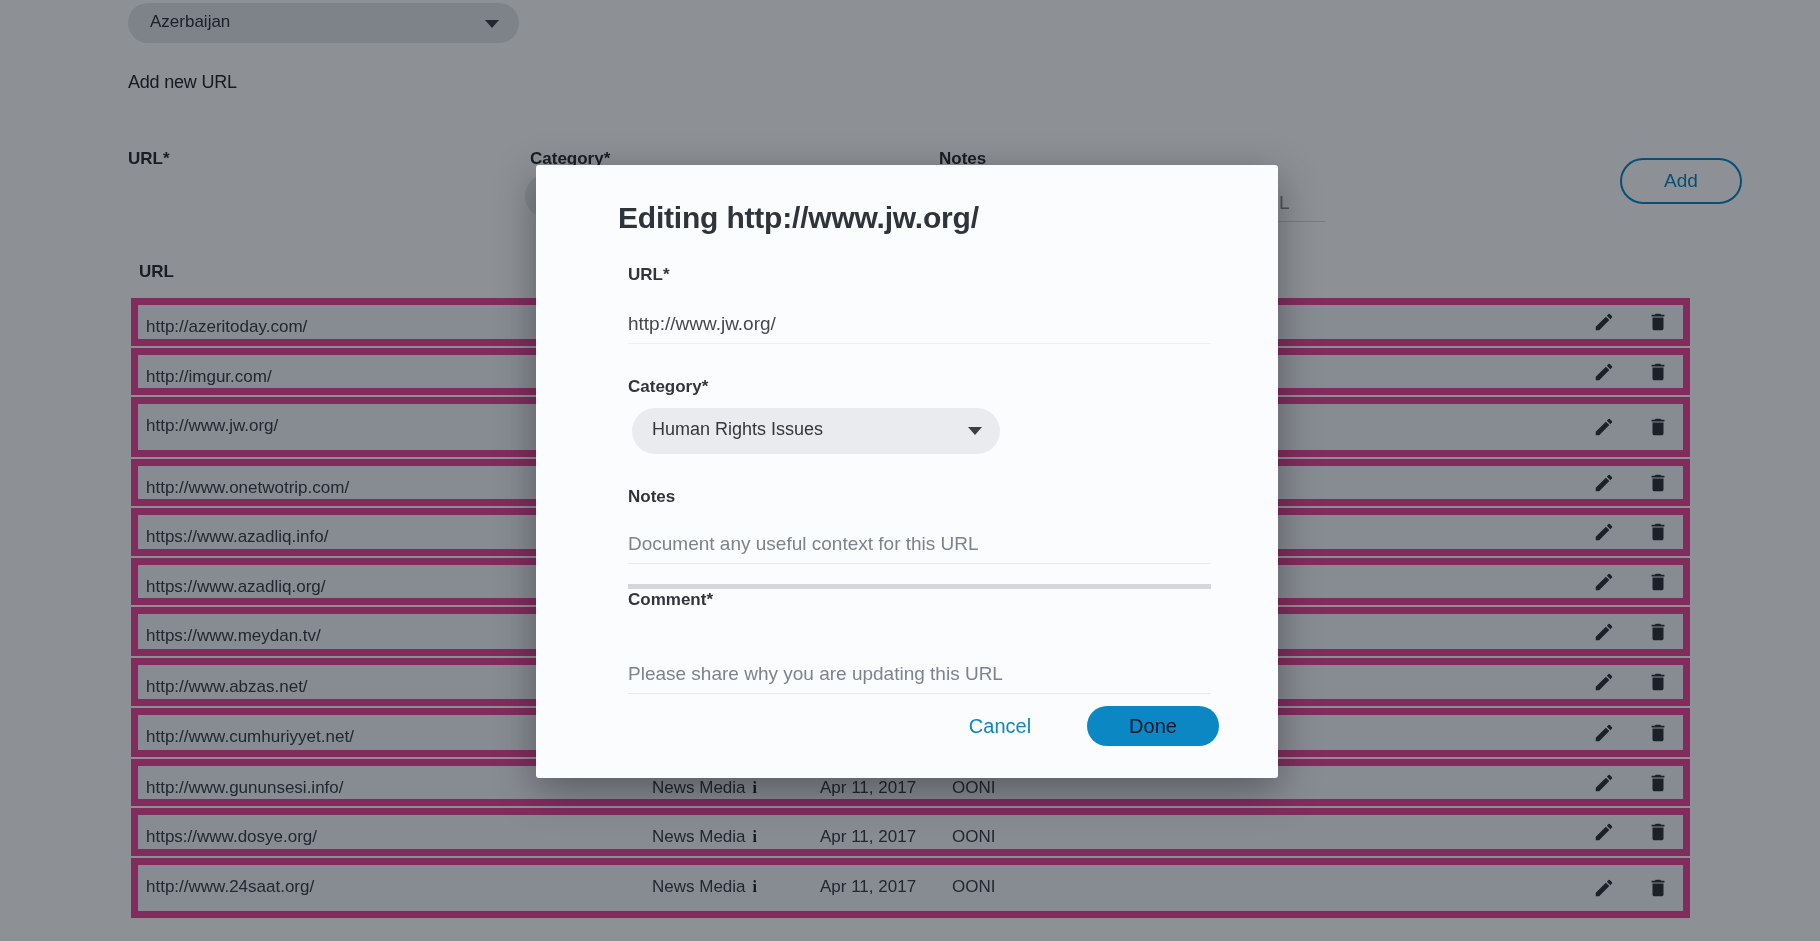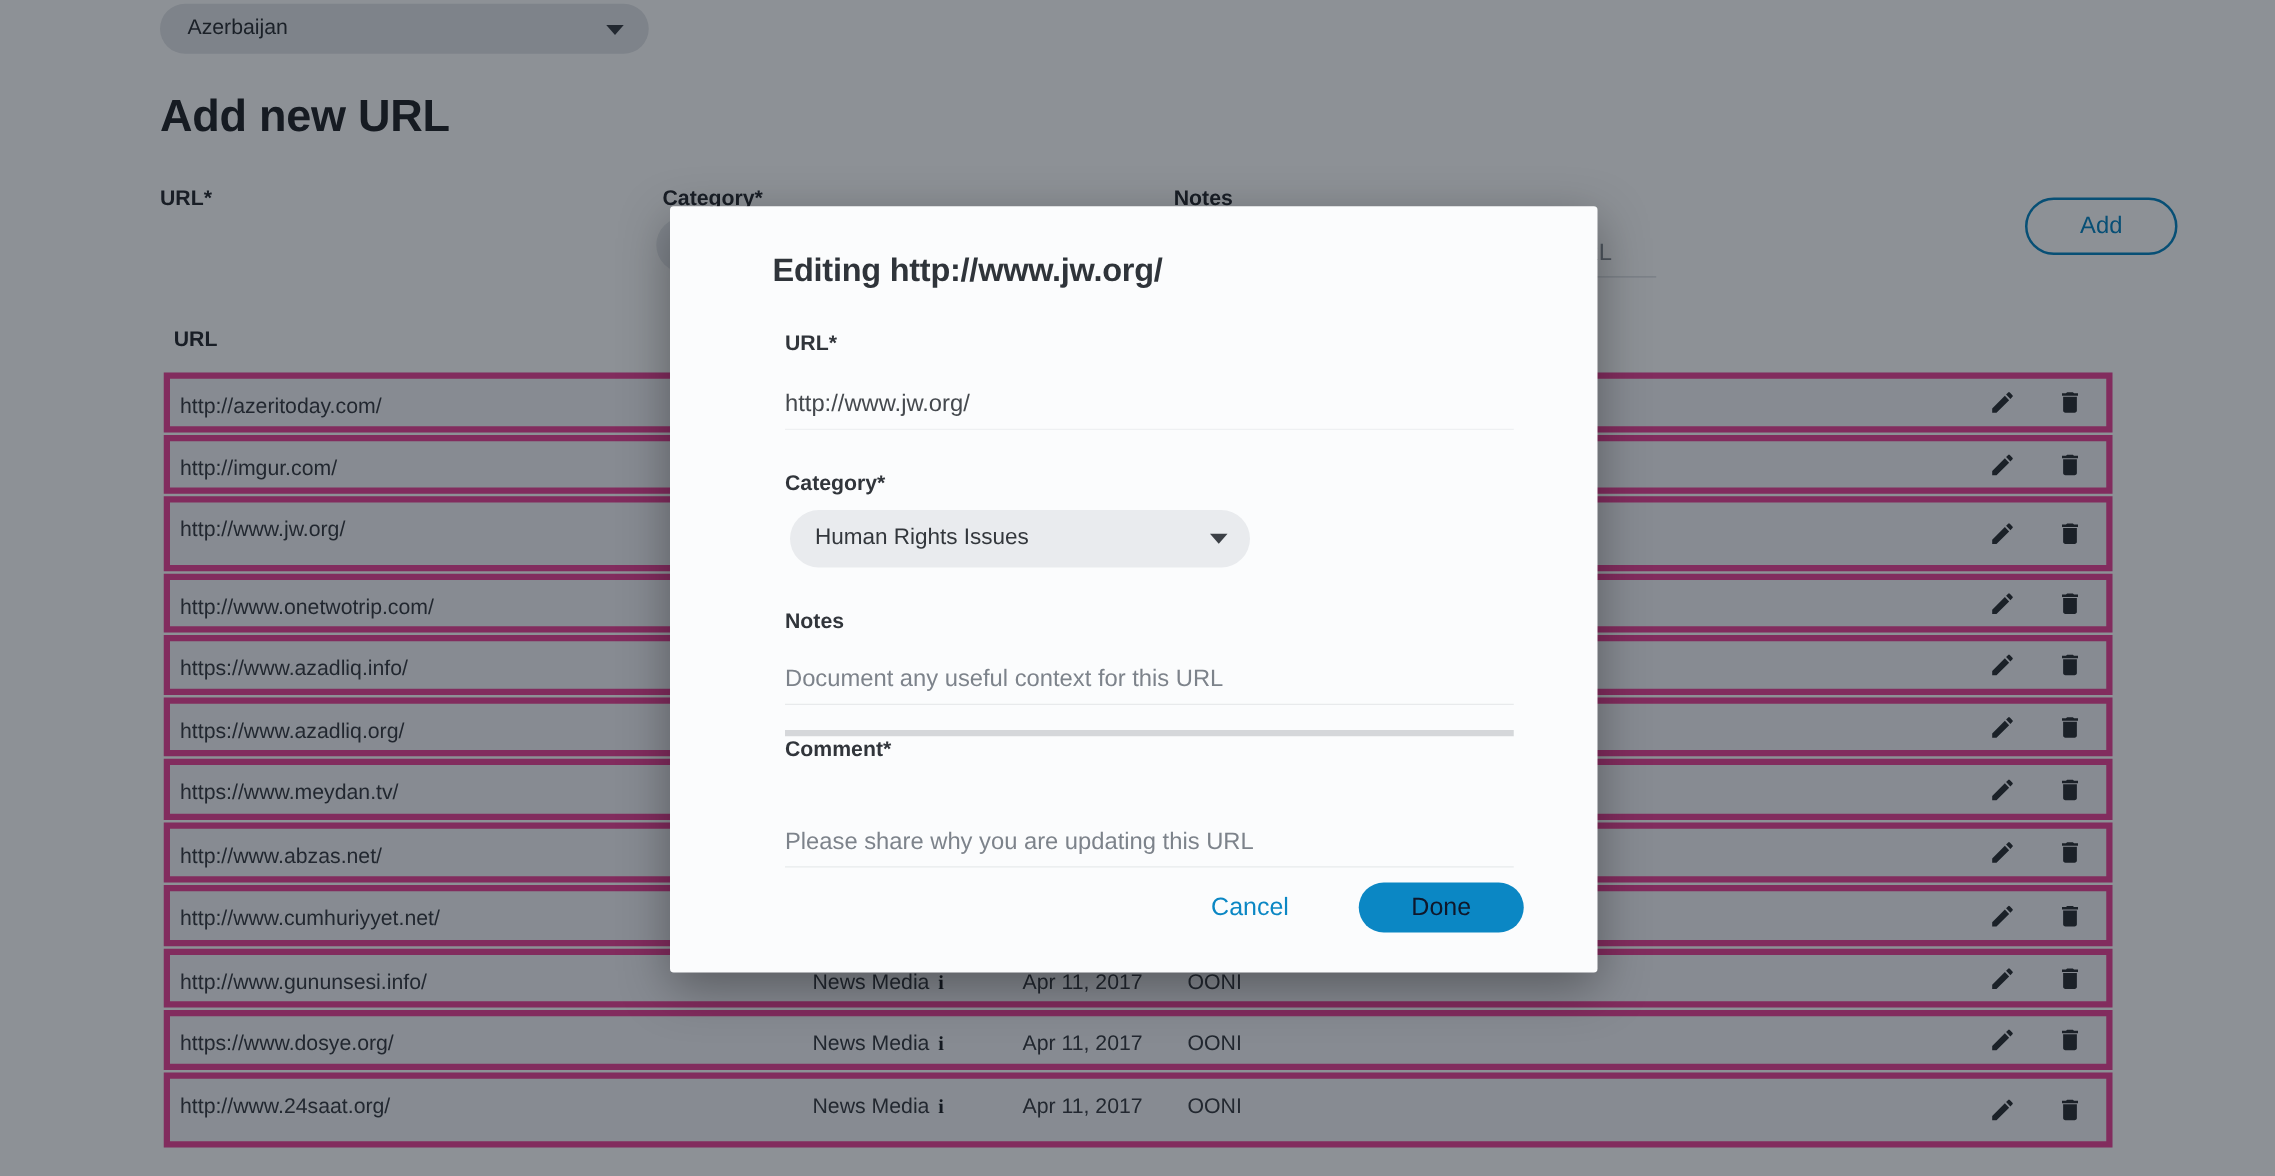--- a/index.html
+++ b/index.html
@@ -19,21 +19,21 @@
   .country-pill .label{
     position:absolute;left:22px;top:9px;font-size:17px;color:#303338;
   }
   .caret{
     width:0;height:0;border-left:7px solid transparent;border-right:7px solid transparent;
     border-top:8px solid #3c4046;
   }
   .country-pill .caret{position:absolute;right:20px;top:17px;}
 
   .page-heading{
-    position:absolute;left:128px;top:72px;font-size:36px;font-weight:700;color:#27292d;
+    position:absolute;left:128px;top:72px;font-size:18px;font-weight:400;color:#27292d;
     letter-spacing:-0.2px;
   }
 
   .form-label{position:absolute;font-size:17px;font-weight:700;color:#2c2f34;}
   .lbl-url{left:128px;top:149px;}
   .lbl-category{left:530px;top:149px;}
   .lbl-notes{left:939px;top:149px;}
 
   .line-input{
     position:absolute;width:386px;height:36px;background:transparent;border:none;outline:none;
@@ -54,21 +54,21 @@
     background:transparent;border:2px solid var(--accent);color:var(--accent);
     font-size:19px;font-family:inherit;cursor:pointer;
   }
 
   
   .table-header{
     position:absolute;left:139px;top:262px;font-size:17px;font-weight:700;color:#2c2f34;
   }
   .url-table{position:absolute;left:131px;top:298px;width:1559px;}
   .row{
-    position:relative;background:#f4f5f7;border:5px solid #ec4899;margin-bottom:2px;
+    position:relative;background:#f4f5f7;border:7px solid #ec4899;margin-bottom:2px;
     box-sizing:border-box;
     text-align:center;
   }
   .row .cell{position:absolute;font-size:17px;color:#3c3f45;white-space:nowrap;}
   .r-url{left:8px;top:12px;}
   .r-cat{left:514px;top:12px;color:#33363b;}
   .r-date{left:682px;top:12px;color:#33363b;}
   .r-src{left:814px;top:12px;color:#33363b;}
   .info{
     font-family:"Liberation Serif","DejaVu Serif",serif;font-weight:700;font-size:16px;
@@ -85,21 +85,21 @@
   
   .overlay{
     position:absolute;top:0;left:0;width:1820px;height:941px;background:rgba(3,10,22,0.45);
     z-index:50;
   }
   .modal{
     position:absolute;left:536px;top:165px;width:742px;height:613px;background:#fbfcfd;
     border-radius:3px;box-shadow:0 12px 40px rgba(0,0,0,0.35);z-index:100;
   }
   .m-title{
-    position:absolute;left:82px;top:36px;font-size:26px;font-weight:700;color:#2f343a;
+    position:absolute;left:82px;top:36px;font-size:30px;font-weight:700;color:#2f343a;
     letter-spacing:-0.2px;
   }
   .m-label{position:absolute;font-size:17px;font-weight:700;color:#31353b;}
   .m-lbl-url{left:92px;top:100px;}
   .m-lbl-category{left:92px;top:212px;}
   .m-lbl-notes{left:92px;top:322px;}
   .m-lbl-comment{left:92px;top:425px;text-align:center;}
 
   .m-input{
     position:absolute;left:92px;width:583px;height:38px;background:transparent;border:none;

